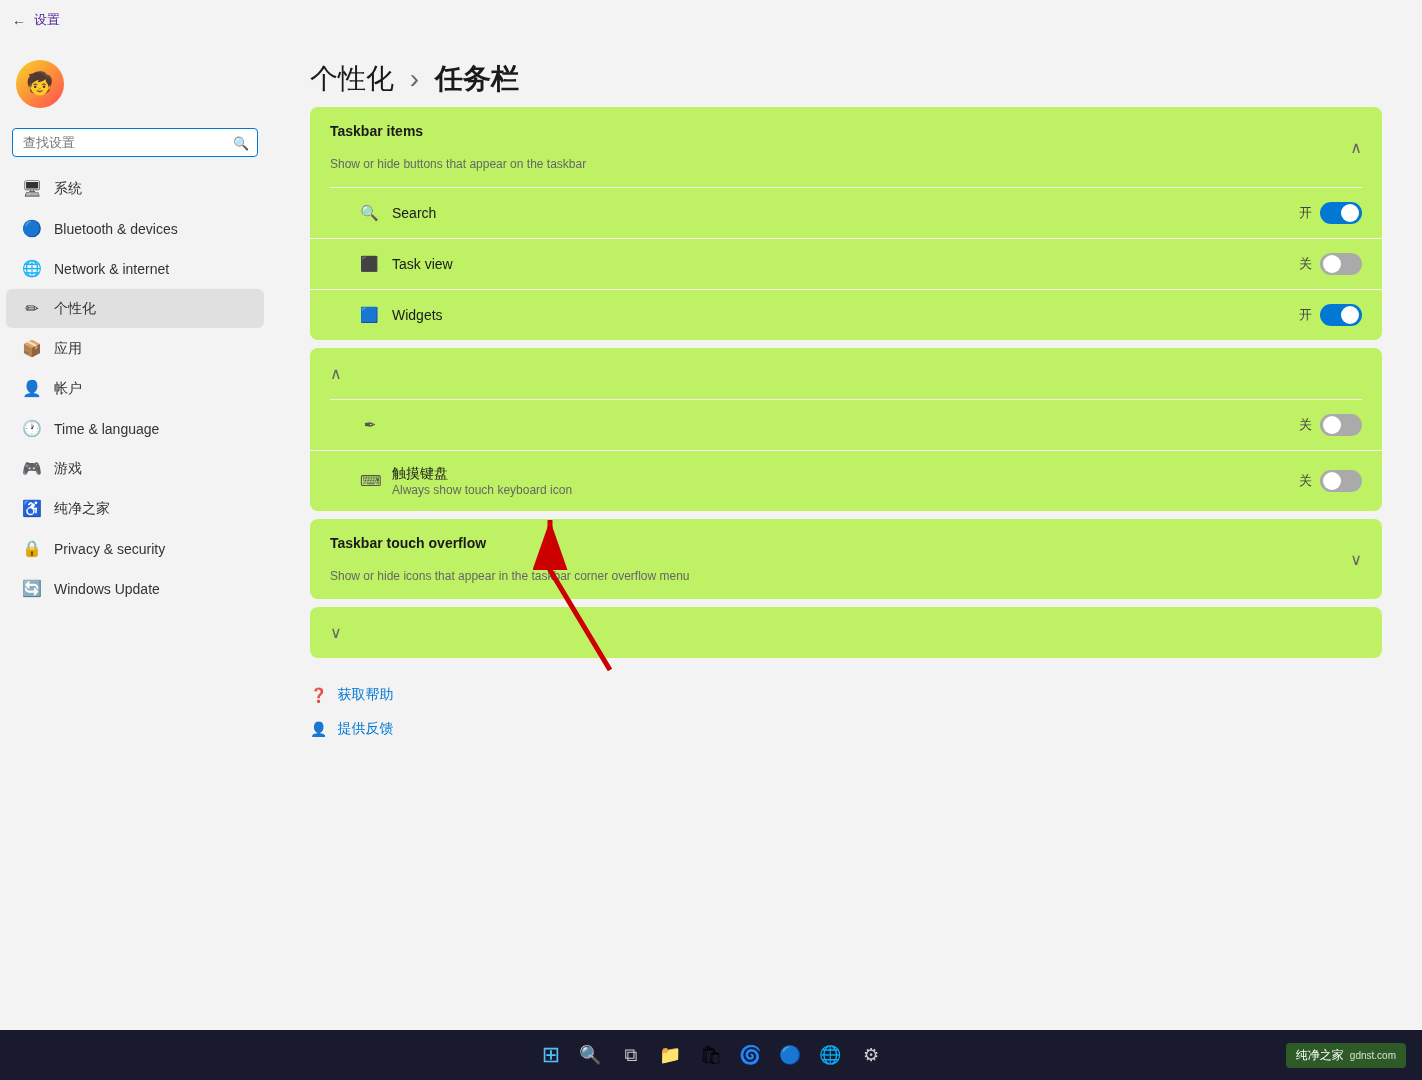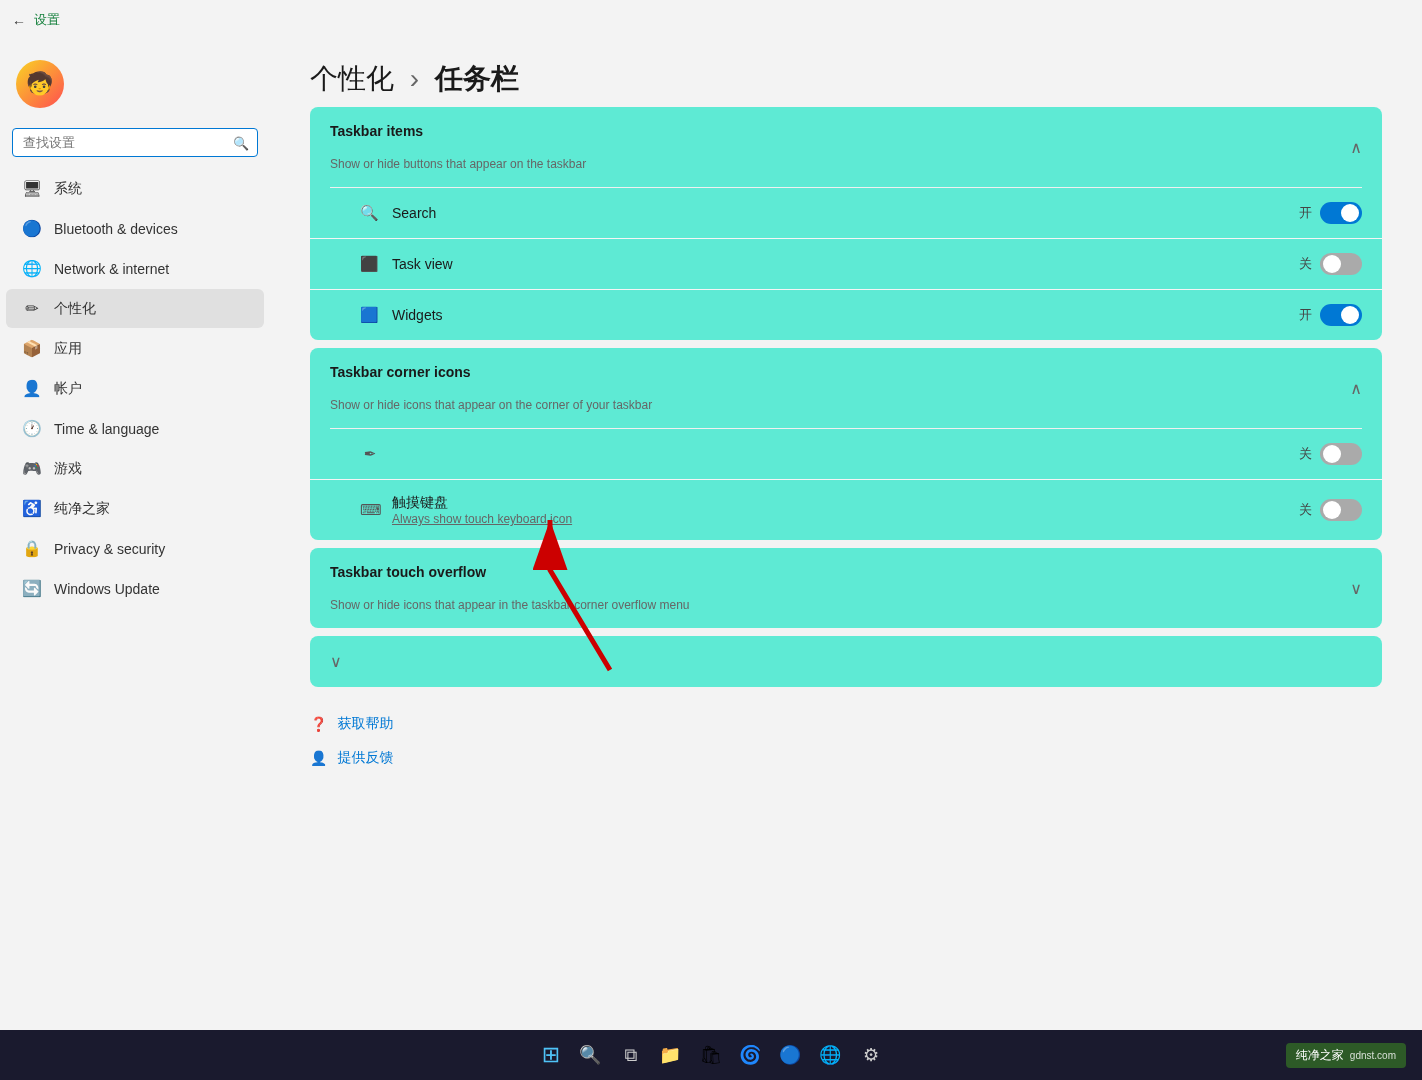--- a/index.html
+++ b/index.html
@@ -21,21 +21,21 @@
       padding: 0 12px;
       gap: 8px;
     }
     .title-bar-back {
       cursor: pointer;
       font-size: 14px;
       color: #333;
     }
     .title-bar-text {
       font-size: 13px;
-      color: #15803d;
+      color: #4c1d95;
     }
 
     
     .app-container {
       display: flex;
       height: calc(100% - 40px - 50px);
     }
 
     
     .sidebar {
@@ -123,21 +123,21 @@
     .breadcrumb-sep {
       color: #666;
       margin: 0 8px;
     }
     .breadcrumb-current {
       font-weight: 600;
     }
 
     
     .section-card {
-      background: #5eead4;
+      background: #bef264;
       border-radius: 8px;
       margin-bottom: 8px;
       overflow: hidden;
     }
 
     .section-header {
       display: flex;
       align-items: center;
       justify-content: space-between;
       padding: 16px 20px;
@@ -431,44 +431,40 @@
             <div class="setting-right">
         <span>开</span>
         <div class="toggle on">
           <div class="toggle-thumb"></div>
         </div>
       </div>
           </div>
         </div>
         <div class="section-card">
           <div class="section-header">
-    <div class="section-header-info">
-      <h3>Taskbar corner icons</h3>
-      <p>Show or hide icons that appear on the corner of your taskbar</p>
-    </div>
     <span class="chevron">∧</span>
   </div>
           <hr class="section-divider">
           <div class="setting-row">
             <div class="setting-label">
         <span class="setting-icon">✒</span>
       </div>
             <div class="setting-right">
         <span>关</span>
         <div class="toggle off">
           <div class="toggle-thumb"></div>
         </div>
       </div>
           </div>
           <div class="setting-row">
             <div class="setting-label">
         <span class="setting-icon">⌨</span>
         <div>
           <div>触摸键盘</div>
-          <div style="font-size:12px;color:#666;text-decoration:underline;">Always show touch keyboard icon</div>
+          <div style="font-size:12px;color:#666;">Always show touch keyboard icon</div>
         </div>
       </div>
             <div class="setting-right">
         <span>关</span>
         <div class="toggle off">
           <div class="toggle-thumb"></div>
         </div>
       </div>
           </div>
         </div>

